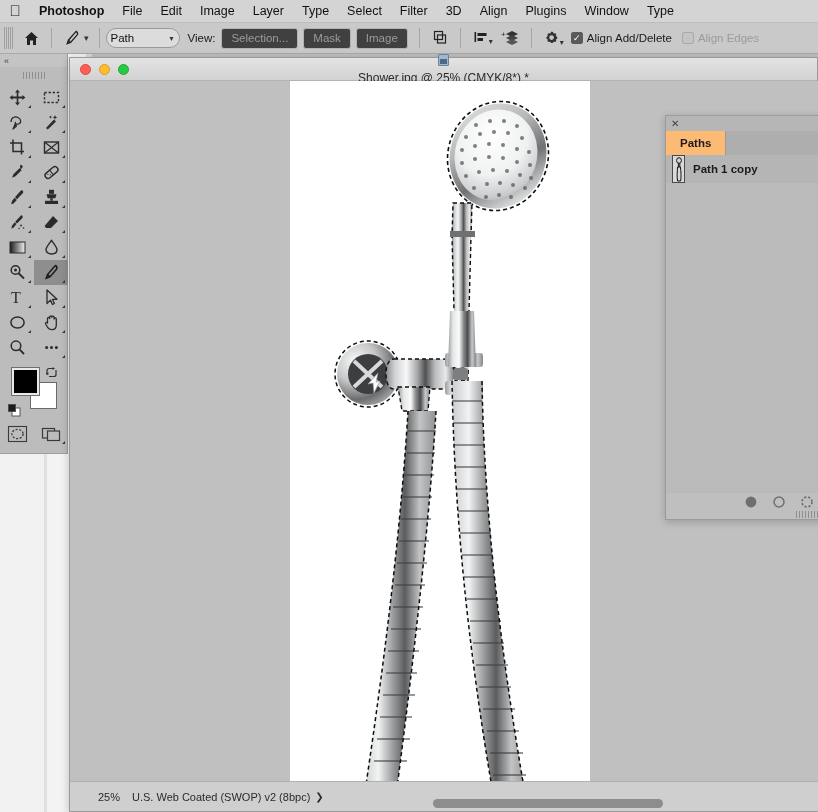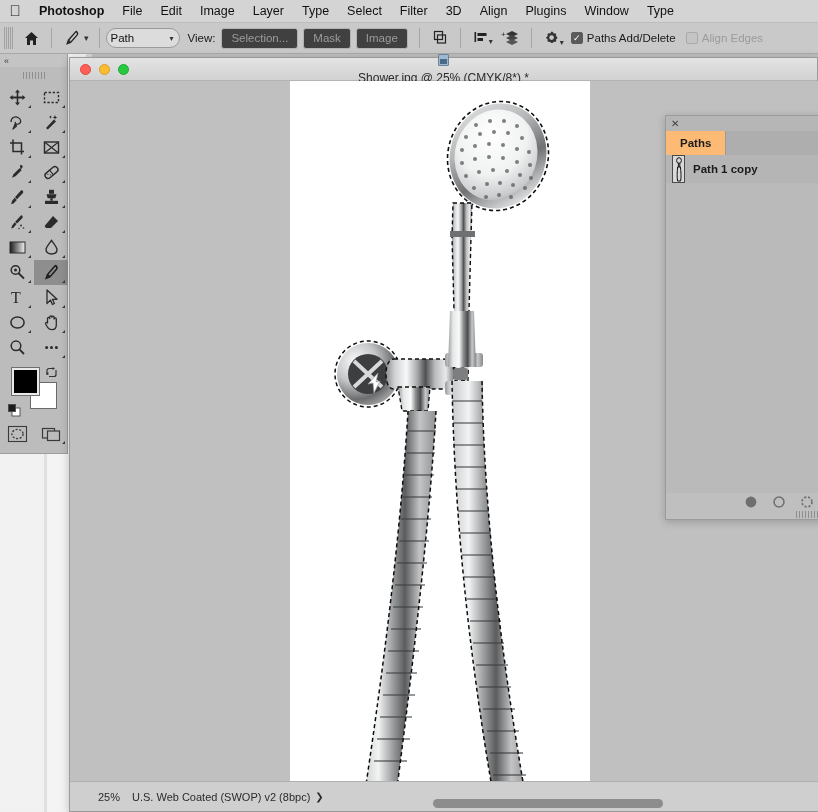--- a/index.html
+++ b/index.html
@@ -307,21 +307,21 @@
     <div class="ob-btn">
       <svg width="17" height="17" viewBox="0 0 17 17">
         <path d="M8.5 1.6 L10 2 L10.6 3.5 L12.2 3.2 L13.3 4.3 L12.9 5.9 L14.3 6.9 L14.3 8.4 L12.9 9.4 L13.3 11 L12.2 12.1 L10.6 11.7 L9.6 13.1 L8.1 13.1 L7.1 11.7 L5.5 12.1 L4.4 11 L4.8 9.4 L3.4 8.4 L3.4 6.9 L4.8 5.9 L4.4 4.3 L5.5 3.2 L7.1 3.5 Z" fill="#333"></path>
         <circle cx="8.6" cy="7.6" r="2.3" fill="#c9c9c9"></circle>
       </svg>
     </div>
     <div style="font-size:8px;color:#333;margin-left:-6px;margin-top:8px;margin-right:3px">▾</div>
 
     <div class="ob-chk">
       <span class="box">✓</span>
-      <span class="t">Paths Add/Delete</span>
+      <span class="t">Align Add/Delete</span>
     </div>
 
     <div class="ob-chk" style="margin-left:10px">
       <span class="box off">✓</span>
       <span class="t dim">Align Edges</span>
     </div>
   </div>
 
   <div id="desktop">
     <div id="desk-stripes"></div>

